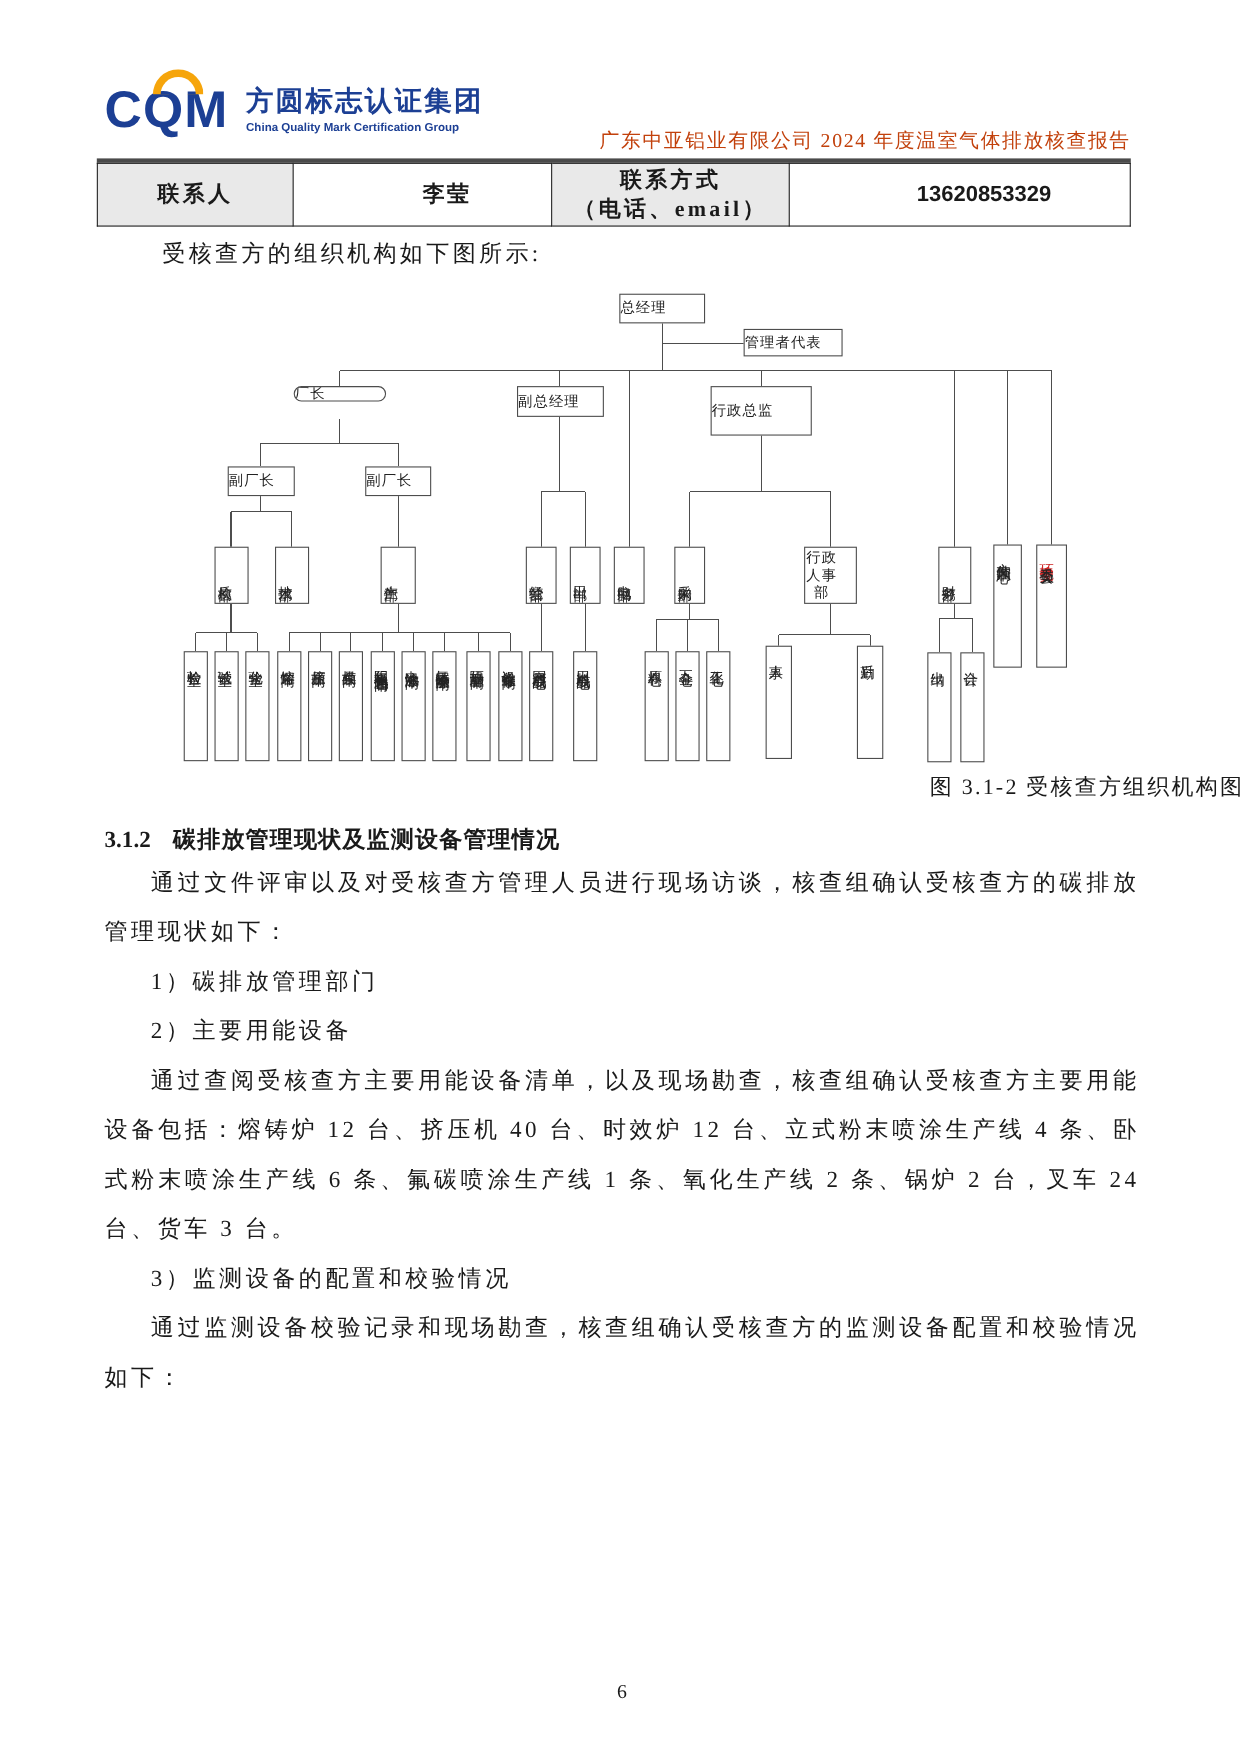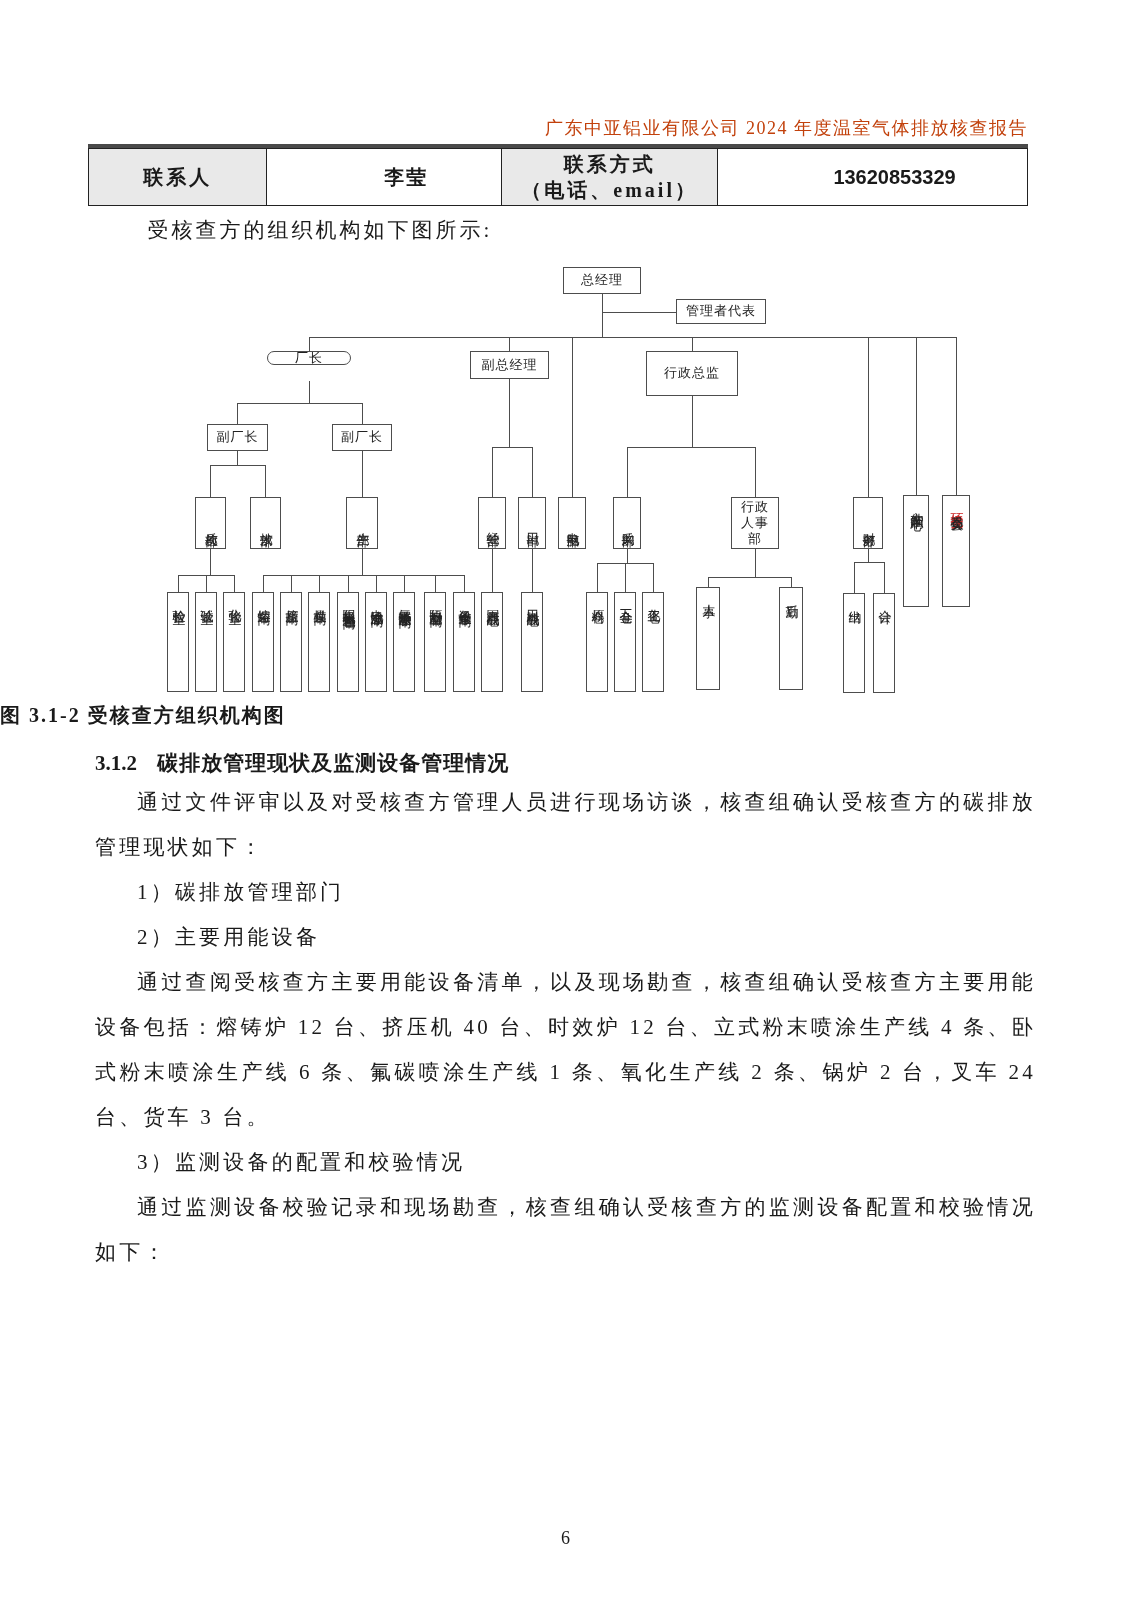--- a/index.html
+++ b/index.html
@@ -29,46 +29,56 @@
   .ctable .val{background:#fff;font-weight:700;letter-spacing:2px;padding-left:48px;}
   .ctable .num{font-family:"Liberation Sans","DejaVu Sans",sans-serif;font-weight:700;letter-spacing:0;}
 
   .intro{position:absolute;left:95px;top:216px;width:940px;font-size:21px;letter-spacing:3px;
          text-indent:2.5em;}
 
   
   .chart{position:absolute;left:95px;top:255px;width:940px;height:452px;}
   .chart svg{position:absolute;left:0;top:0;}
   .obox{position:absolute;border:1px solid #4d4d4d;background:#fff;box-sizing:border-box;
-        display:flex;align-items:center;justify-content:center;overflow:hidden;
+        display:flex;align-items:center;justify-content:flex-start;overflow:hidden;
         font-size:13px;color:#222;letter-spacing:1px;}
   .obox .tx{line-height:1.15;}
   .obox.v .tx{writing-mode:vertical-rl;text-orientation:upright;letter-spacing:1px;}
   .obox.top{align-items:flex-start;}
   .obox.top .tx{padding-top:6px;}
   .obox.wrap .tx{width:30px;text-align:center;word-break:break-all;line-height:16px;letter-spacing:1px;}
   .obox .red{color:#cc2222;}
 
-  .fig-caption{position:absolute;left:0;top:702px;width:1131px;text-align:left;
-         font-weight:700;font-size:20px;letter-spacing:2px;}
+  .fig-caption{position:absolute;left:0;top:702px;width:1131px;text-align:right;
+         font-weight:400;font-size:20px;letter-spacing:2px;}
 
   .sec-heading{position:absolute;left:95px;top:749px;font-weight:700;font-size:21px;letter-spacing:1px;}
   .sec-heading .num{letter-spacing:0;margin-right:14px;}
 
   .bodytext{position:absolute;left:95px;top:780px;width:941px;}
   .bodytext p{margin:0;font-size:21px;line-height:45px;letter-spacing:3.2px;
         text-align:justify;text-indent:2em;}
 
   .page-num{position:absolute;left:0;top:1528px;width:1131px;text-align:center;font-size:18px;}
 </style>
 </head>
 <body>
 
 <div class="page">
 
+  <div class="logo">
+    <div class="cqm">
+      <span>CQM</span>
+      <span class="cqm-arc"></span>
+    </div>
+    <div class="logo-names">
+      <span class="logo-cn">方圆标志认证集团</span>
+      <span class="logo-en">China Quality Mark Certification Group</span>
+    </div>
+  </div>
   <div class="doc-title">广东中亚铝业有限公司 2024 年度温室气体排放核查报告</div>
   <div class="header-rule"></div>
 
   <table class="ctable">
     <colgroup>
         <col style="width:19%">
         <col style="width:25%">
         <col style="width:23%">
         <col style="width:33%">
       </colgroup>

